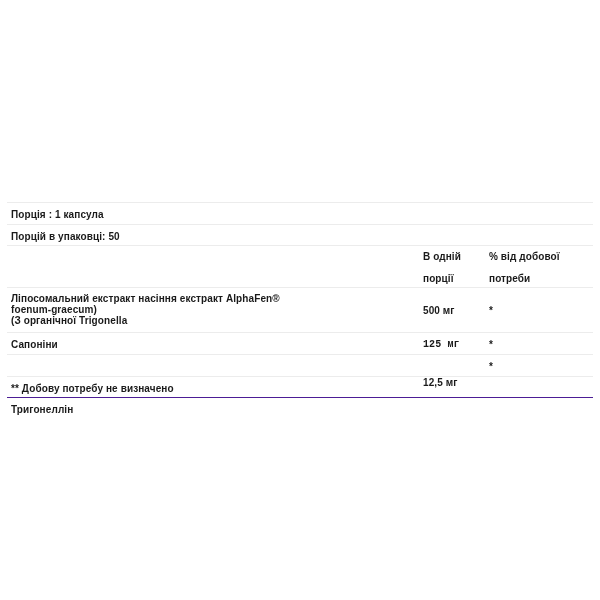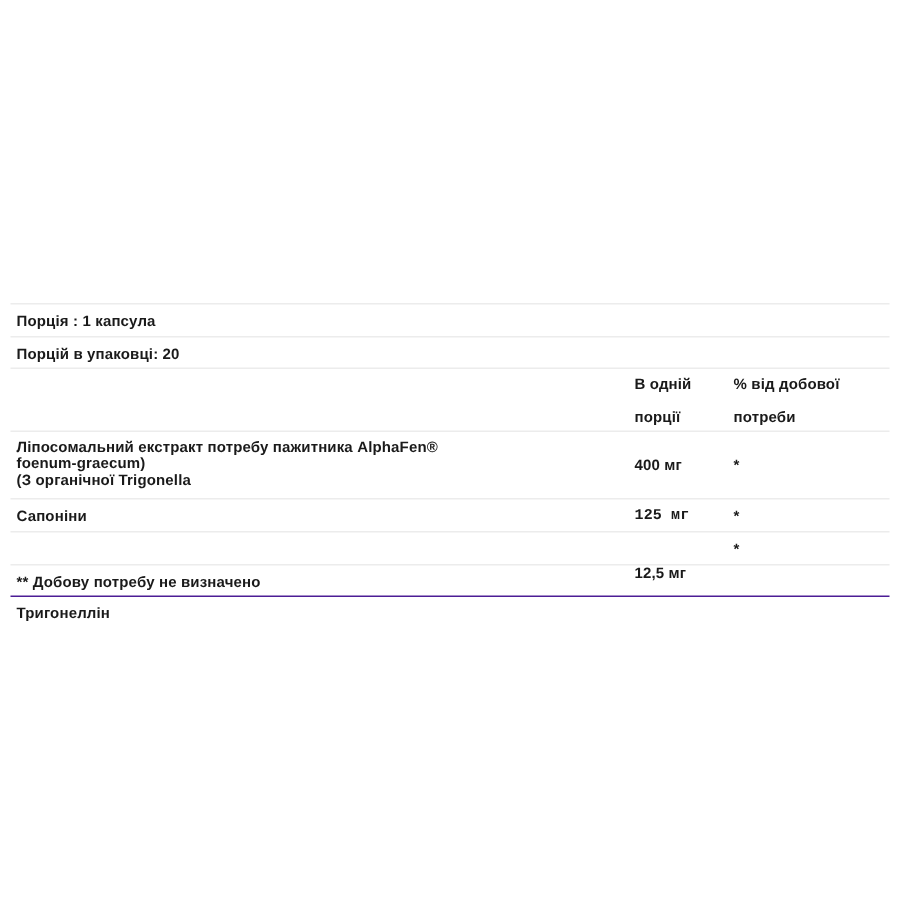--- a/index.html
+++ b/index.html
@@ -55,41 +55,41 @@
 </head>
 <body>
 
 <div class="table">
 
   <div class="row" style="height:22px;">
     <span class="full">Порція : 1 капсула</span>
   </div>
 
   <div class="row" style="height:21px;">
-    <span class="full">Порцій в упаковці: 20</span>
+    <span class="full">Порцій в упаковці: 50</span>
   </div>
 
   <div class="row" style="height:42px;">
     <div class="cell c1 hdr-line" style="top:0;">
       <div>В одній</div>
       <div>порції</div>
     </div>
     <div class="cell c2 hdr-line" style="top:0;">
       <div>% від добової</div>
       <div>потреби</div>
     </div>
   </div>
 
   <div class="row" style="height:45px;">
     <div class="cell c0 multi" style="top:5px;">
-      <div>Ліпосомальний екстракт потребу пажитника AlphaFen®</div>
+      <div>Ліпосомальний екстракт насіння екстракт AlphaFen®</div>
       <div>foenum-graecum)</div>
       <div>(З органічної Trigonella</div>
     </div>
-    <span class="cell c1" style="top:17px;">400 мг</span>
+    <span class="cell c1" style="top:17px;">500 мг</span>
     <span class="cell c2" style="top:17px;">*</span>
   </div>
 
   <div class="row" style="height:22px;">
     <span class="cell c0" style="top:6px;text-align:center;">Сапоніни</span>
     <span class="cell c1" style="top:6px;font-family:Liberation Mono, monospace;">125 мг</span>
     <span class="cell c2" style="top:6px;">*</span>
   </div>
 
   <div class="row" style="height:22px;">

